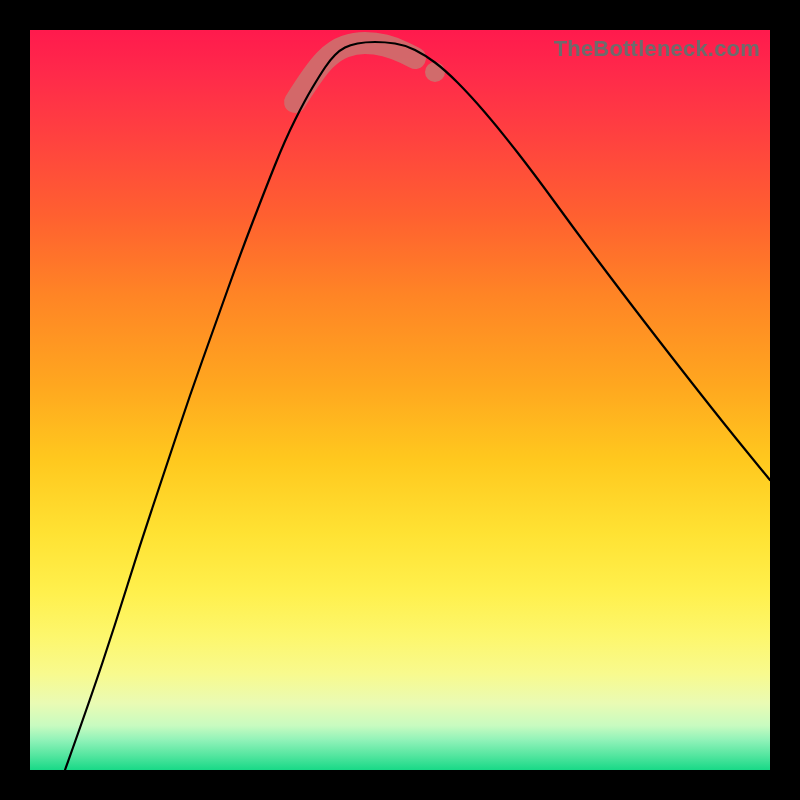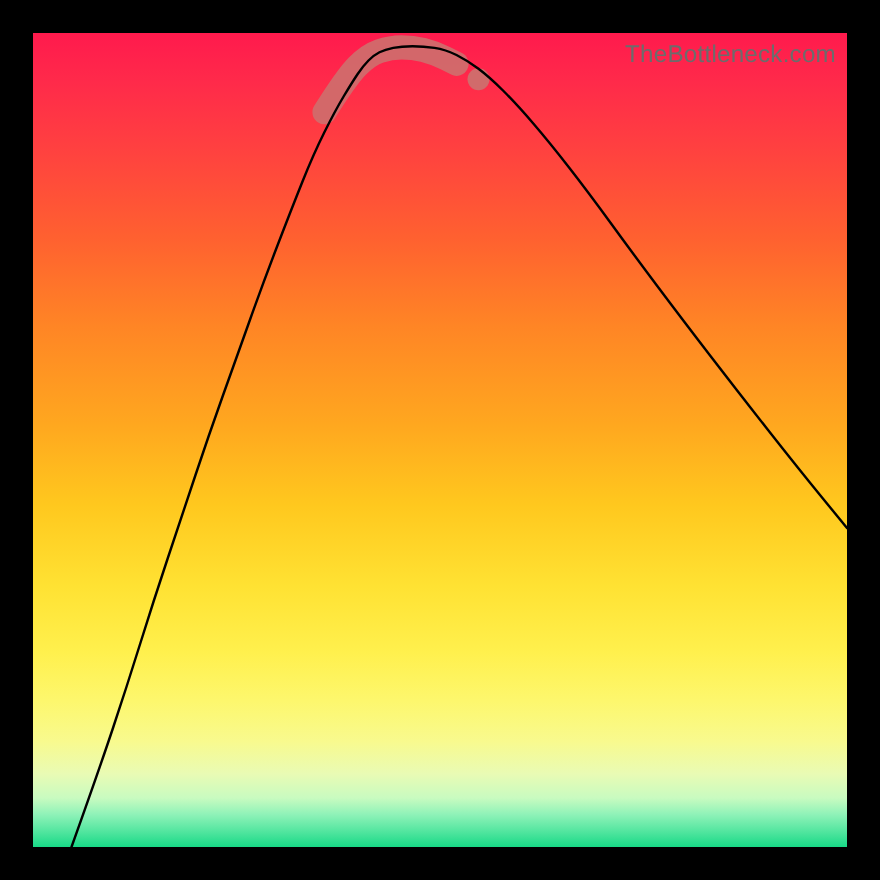--- a/index.html
+++ b/index.html
@@ -40,21 +40,21 @@
       #8ff2b8 96%,
       #55e6a0 98%,
       #18d987 100%);
   }
   .watermark {
     position: absolute;
     top: 6px;
     right: 10px;
     color: #6c6c6c;
     font-size: 22px;
-    font-weight: 400;
+    font-weight: 700;
     letter-spacing: 0.2px;
     user-select: none;
   }
   svg.curve {
     position: absolute;
     left: 0;
     top: 0;
     width: 740px;
     height: 740px;
     overflow: visible;

